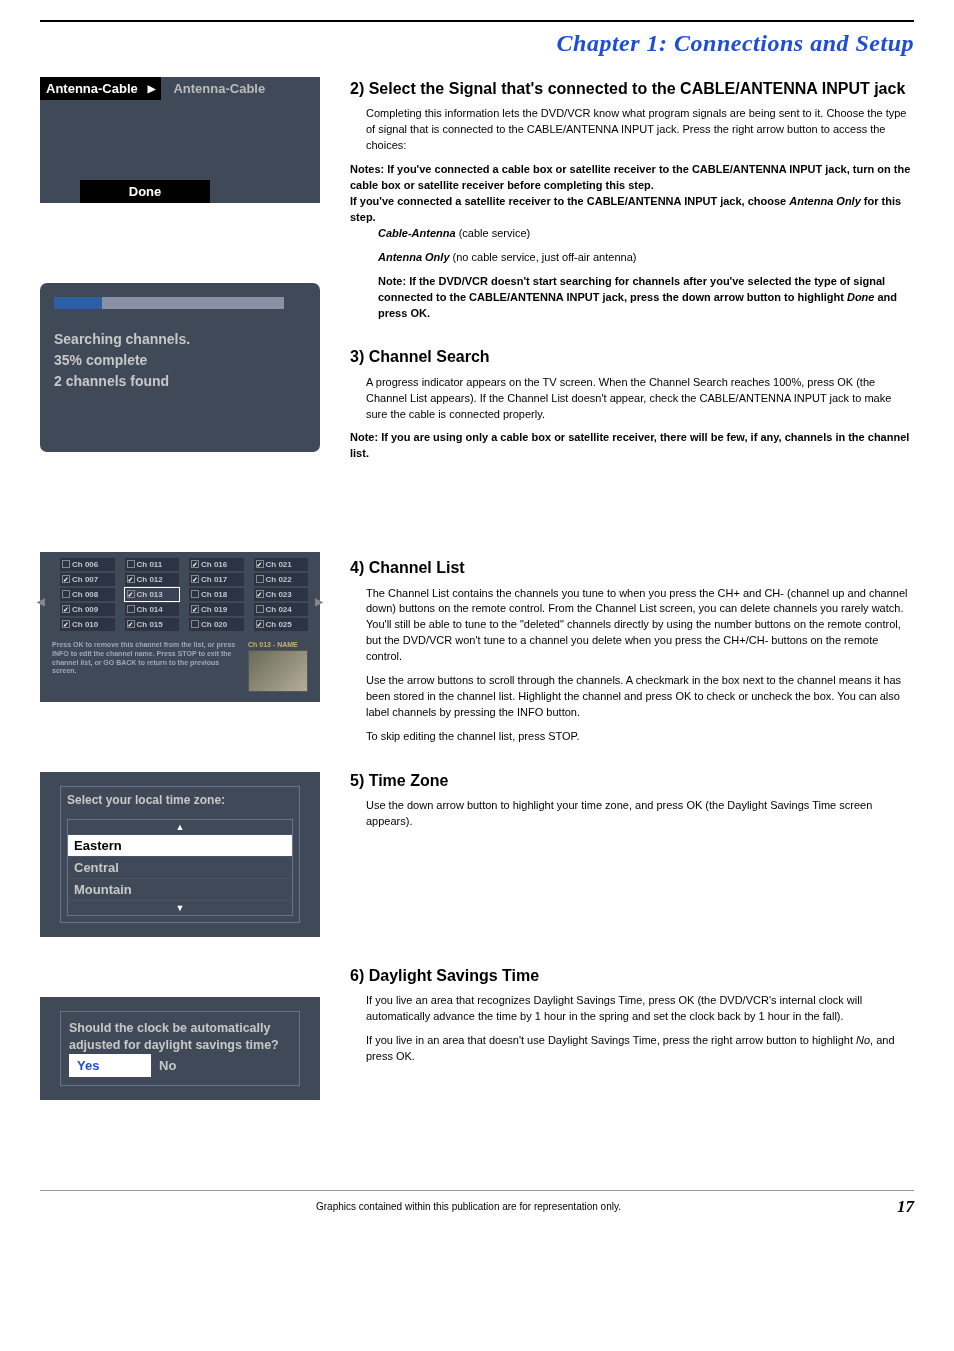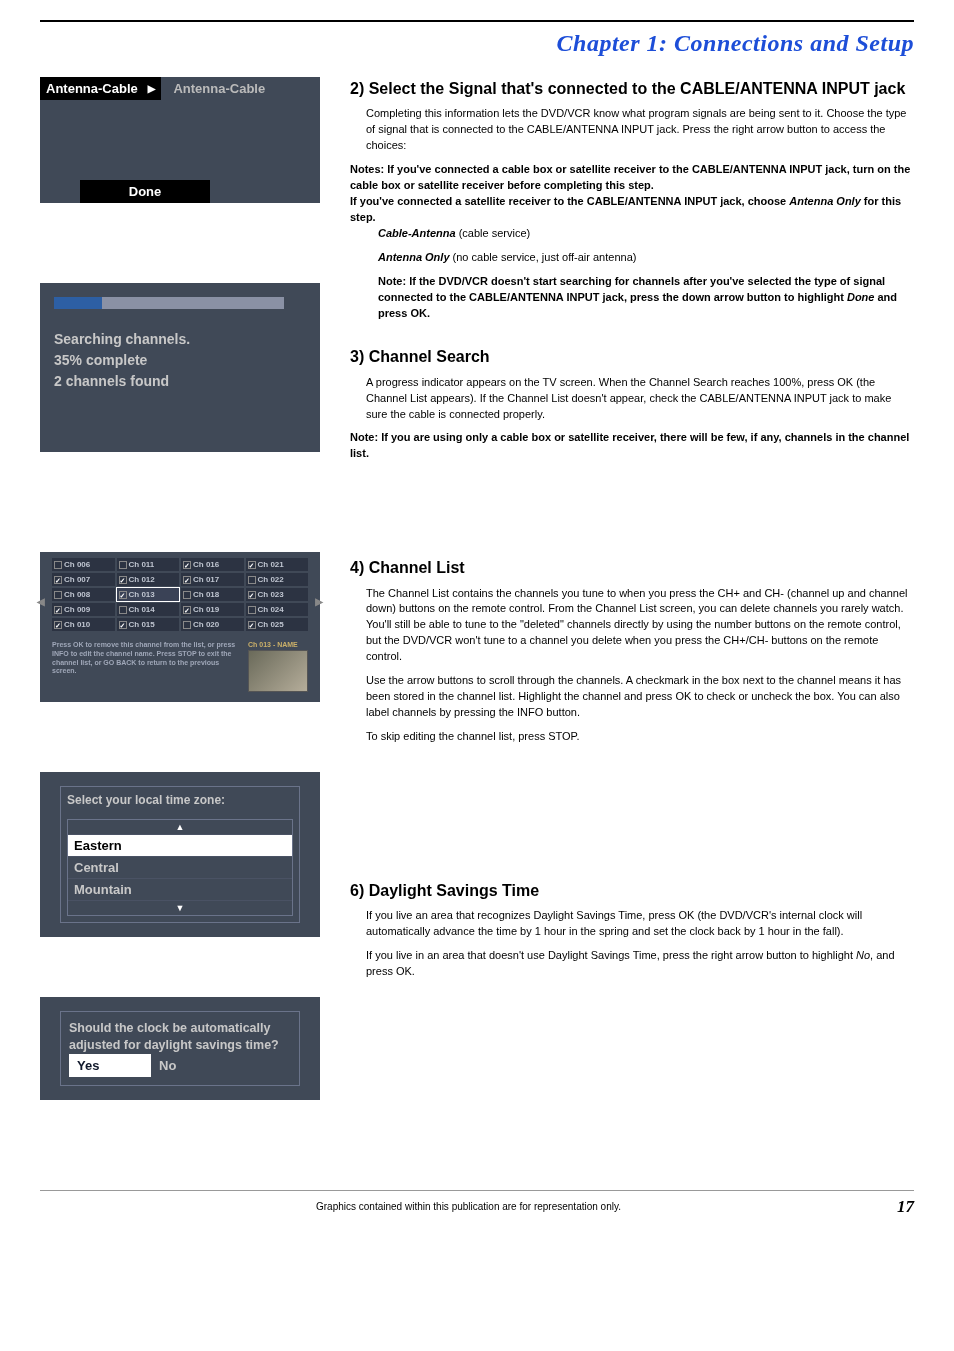--- a/index.html
+++ b/index.html
@@ -9,28 +9,28 @@
     .page { display: flex; gap: 30px; }
     .left-col { width: 280px; flex-shrink: 0; font-weight: bold; }
     .right-col { flex: 1; font-size: 11px; line-height: 1.45; }
     .screenshot { background: #404957; margin-bottom: 40px; padding: 14px 10px 14px 10px; }
     .antenna-box { padding: 0; }
     .antenna-row { display: flex; gap: 6px; margin-bottom: 80px; }
     .antenna-left { background: #000; color: #fff; padding: 4px 6px; font-size: 13px; display: flex; align-items: center; gap: 10px; }
     .antenna-left .arrow { font-size: 10px; }
     .antenna-right { color: #bbb; padding: 4px 6px; font-size: 13px; }
     .done-btn { background: #000; color: #fff; padding: 4px 10px; font-size: 13px; text-align: center; width: 130px; margin-left: 40px; }
-    .search-box { padding: 14px 14px 60px 14px; }
+    .search-box { padding: 14px 14px 60px 14px; border-radius: 7px; }
     .progress-bar { display: flex; height: 12px; width: 230px; margin-bottom: 20px; }
     .progress-fill { background: #2d5fa4; width: 48px; }
     .progress-empty { background: #8a91a5; flex: 1; }
     .search-text { color: #c8c8c8; font-size: 14px; line-height: 1.5; }
     .channel-list-box { padding: 6px 6px 6px 6px; position: relative; }
     .ch-grid { display: grid; grid-template-columns: repeat(4, 1fr); gap: 2px; margin-bottom: 6px; padding: 0 6px; }
-    .ch-cell { background: #2c3342; color: #bfc5d0; font-size: 8px; padding: 2px 2px; display: flex; align-items: flex-end; gap: 2px; }
+    .ch-cell { background: #2c3342; color: #bfc5d0; font-size: 8px; padding: 2px 2px; display: flex; align-items: flex-start; gap: 2px; margin-left: 8px; }
     .ch-cell.sel { outline: 1px solid #fff; background: #3a4256; }
     .ch-check { width: 8px; height: 8px; border: 1px solid #888; display: inline-block; font-size: 7px; text-align: center; line-height: 7px; }
     .ch-check.on::before { content: "✓"; color: #fff; }
     .ch-info { display: flex; gap: 6px; padding: 4px 6px; }
     .ch-info-text { color: #9fa7b8; font-size: 7px; line-height: 1.25; flex: 1; }
     .ch-preview { width: 60px; height: 42px; background: linear-gradient(135deg, #6a6a5a, #b5ad9a); border: 1px solid #555; }
     .ch-preview-label { color: #cab069; font-size: 7px; margin-bottom: 2px; }
     .side-arrow { position: absolute; top: 44px; font-size: 10px; color: #888; }
     .side-arrow.l { left: -3px; }
     .side-arrow.r { right: -3px; }
@@ -40,21 +40,21 @@
     .tz-list { border: 1px solid #6a738a; }
     .tz-arrow { text-align: center; font-size: 9px; padding: 2px; color: #fff; }
     .tz-item { padding: 3px 6px; font-size: 13px; border-top: 1px solid #4a5264; }
     .tz-item.sel { background: #fff; color: #000; }
     .tz-item.ns { color: #c8c8c8; }
     .dst-box { padding: 14px 20px 14px 20px; }
     .dst-inner { border: 1px solid #6a738a; padding: 8px 8px 8px 8px; }
     .dst-prompt { color: #c8c8c8; font-size: 12.5px; line-height: 1.35; }
     .dst-btns { display: flex; gap: 0; }
     .dst-btn { padding: 4px 8px; font-size: 13px; width: 82px; }
-    .dst-btn.yes { background: #fff; color: #0f172a; }
+    .dst-btn.yes { background: #fff; color: #1d4ed8; }
     .dst-btn.no { color: #c8c8c8; }
     .section { margin-bottom: 24px; padding-left:0; }
     .sec-title { font-weight: bold; font-size: 16px; margin-bottom: 6px; }
     .sec-body { padding-left: 16px; }
     .sec-body p { margin-bottom: 8px; }
     .note { font-weight: bold; }
     .indent-list { padding-left: 28px; }
     .indent-list p { margin-bottom: 8px; }
     .footer { border-top: 1px solid #999; margin-top: 50px; padding-top: 6px; display: flex; justify-content: space-between; align-items: center; font-size: 10px; }
     .footer .num { font-weight: bold; font-style: italic; font-size: 17px; font-family: Georgia, serif; }
@@ -249,20 +249,26 @@
 
     <div class="section">
       <div class="sec-title">4) Channel List</div>
       <div class="sec-body">
         <p>The Channel List contains the channels you tune to when you press the CH+ and CH- (channel up and channel down) buttons on the remote control. From the Channel List screen, you can delete channels you rarely watch. You'll still be able to tune to the "deleted" channels directly by using the number buttons on the remote control, but the DVD/VCR won't tune to a channel you delete when you press the CH+/CH- buttons on the remote control.</p>
         <p>Use the  arrow buttons to scroll through the channels. A checkmark in the box next to the channel means it has been stored in the channel list. Highlight the channel and press OK to check or uncheck the box. You can also label channels by pressing the INFO button.</p>
         <p>To skip editing the channel list, press STOP.</p>
       </div>
     </div>
 
+    <div class="section">
+      <div class="sec-title">5) Time Zone</div>
+      <div class="sec-body">
+        <p>Use the down arrow button to highlight your time zone, and press OK (the Daylight Savings Time screen appears).</p>
+      </div>
+    </div>
 
     <div class="spacer-md"></div>
 
     <div class="section">
       <div class="sec-title">6) Daylight Savings Time</div>
       <div class="sec-body">
         <p>If you live an area that recognizes Daylight Savings Time, press OK (the DVD/VCR's internal clock will automatically advance the time by 1 hour in the spring and set the clock back by 1 hour in the fall).</p>
         <p><span>If you live in an area that doesn't use Daylight Savings Time, press the right arrow button to highlight </span><em>No</em><span>, and press OK.</span></p>
       </div>
     </div>

